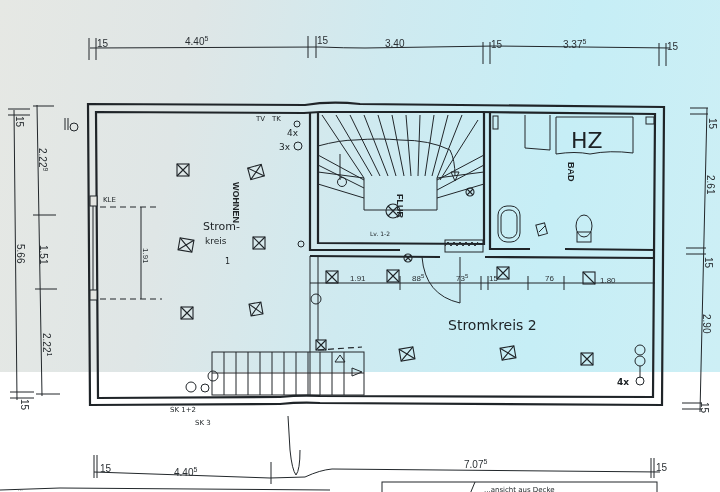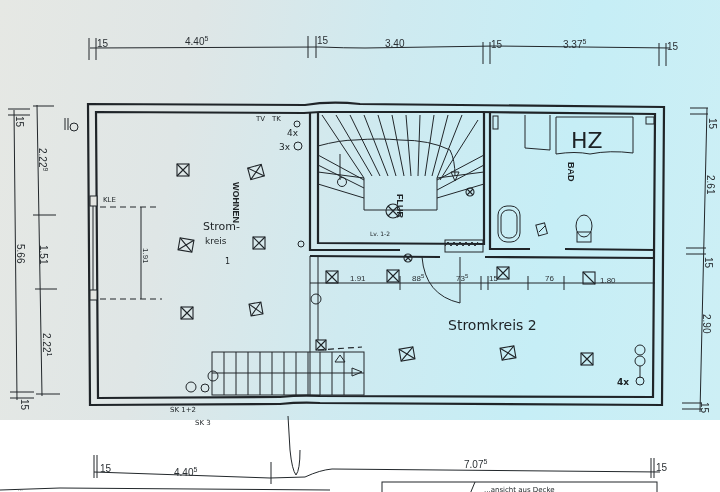--- a/index.html
+++ b/index.html
@@ -1,17 +1,17 @@
 <!DOCTYPE html>
 <html><head>
   <meta charset="utf-8">
   <style>
     html, body { margin:0; padding:0; }
     body { width:720px; height:492px; overflow:hidden; font-family:"Liberation Sans", sans-serif; }
-    .sheet { position:relative; width:720px; height:420px;
+    .sheet { position:relative; width:720px; height:372px;
       background: linear-gradient(100deg, #e6e8e4 0%, #dfe6e6 25%, #cfeaf0 50%, #c6eef6 75%, #cdeff5 100%); }
     svg { position:absolute; left:0; top:0; }
     .dim { font-family:"Liberation Sans", sans-serif; font-size:10px; fill:#2a2f33; }
     .dimsm { font-family:"Liberation Sans", sans-serif; font-size:8px; fill:#2a2f33; }
     .room { font-family:"Liberation Sans", sans-serif; font-size:9px; fill:#1e2326; font-weight:bold; }
     .hand { font-family:"DejaVu Sans", sans-serif; fill:#1c2124; }
     .wall { fill:none; stroke:#1f2428; stroke-width:2.2; }
     .thin { fill:none; stroke:#22272b; stroke-width:1; }
     .dash { fill:none; stroke:#22272b; stroke-width:1.2; stroke-dasharray:6 4; }
   </style>

